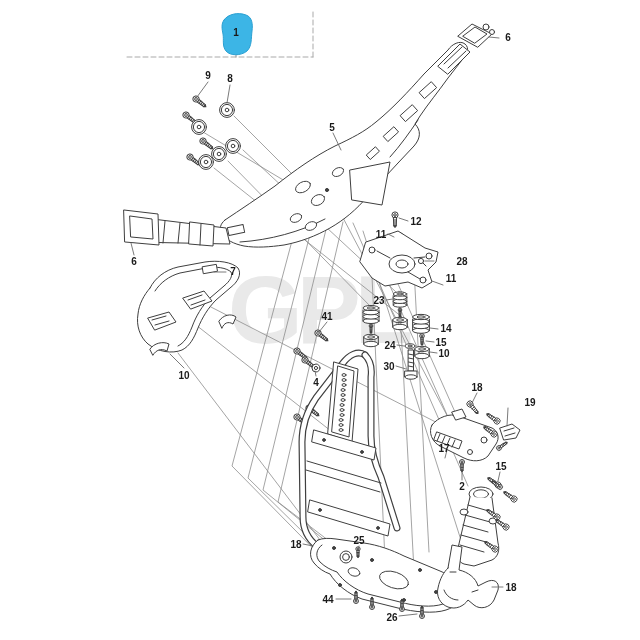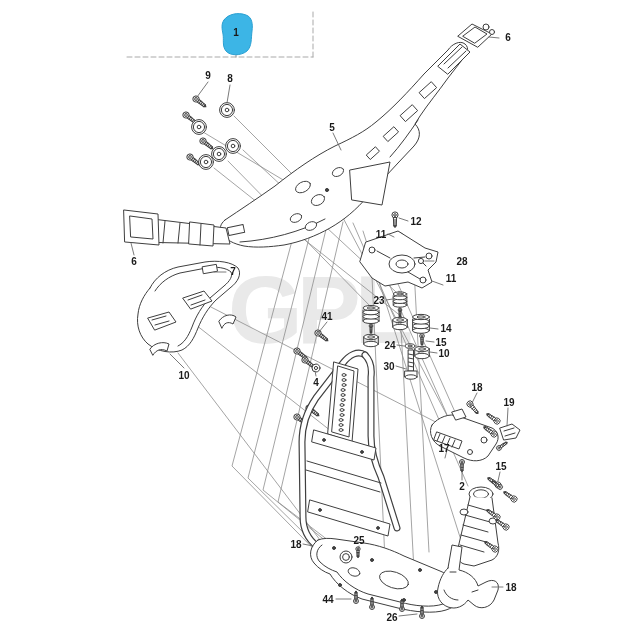--- a/index.html
+++ b/index.html
@@ -383,21 +383,21 @@
   <span class="callout" style="left:451px;top:278px">11</span>
   <span class="callout" style="left:379px;top:300px">23</span>
   <span class="callout" style="left:327px;top:316px">41</span>
   <span class="callout" style="left:446px;top:328px">14</span>
   <span class="callout" style="left:390px;top:345px">24</span>
   <span class="callout" style="left:441px;top:342px">15</span>
   <span class="callout" style="left:444px;top:353px">10</span>
   <span class="callout" style="left:389px;top:366px">30</span>
   <span class="callout" style="left:316px;top:382px">4</span>
   <span class="callout" style="left:477px;top:387px">18</span>
-  <span class="callout" style="left:509px;top:402px">19</span>
+  <span class="callout" style="left:530px;top:402px">19</span>
   <span class="callout" style="left:444px;top:448px">17</span>
   <span class="callout" style="left:462px;top:486px">2</span>
   <span class="callout" style="left:501px;top:466px">15</span>
   <span class="callout" style="left:296px;top:544px">18</span>
   <span class="callout" style="left:359px;top:540px">25</span>
   <span class="callout" style="left:328px;top:599px">44</span>
   <span class="callout" style="left:392px;top:617px">26</span>
   <span class="callout" style="left:511px;top:587px">18</span>
 </div>
 

